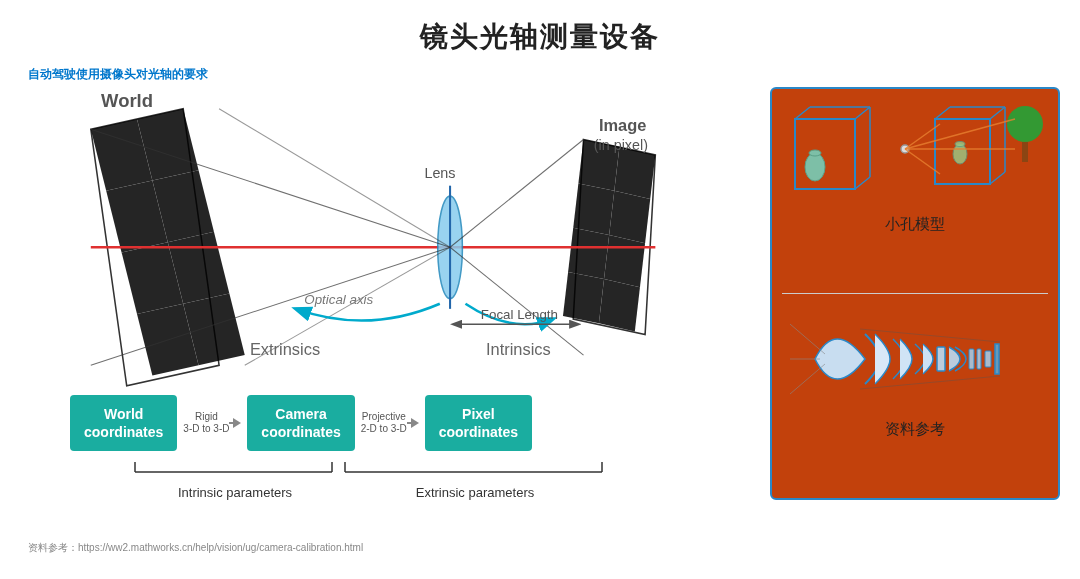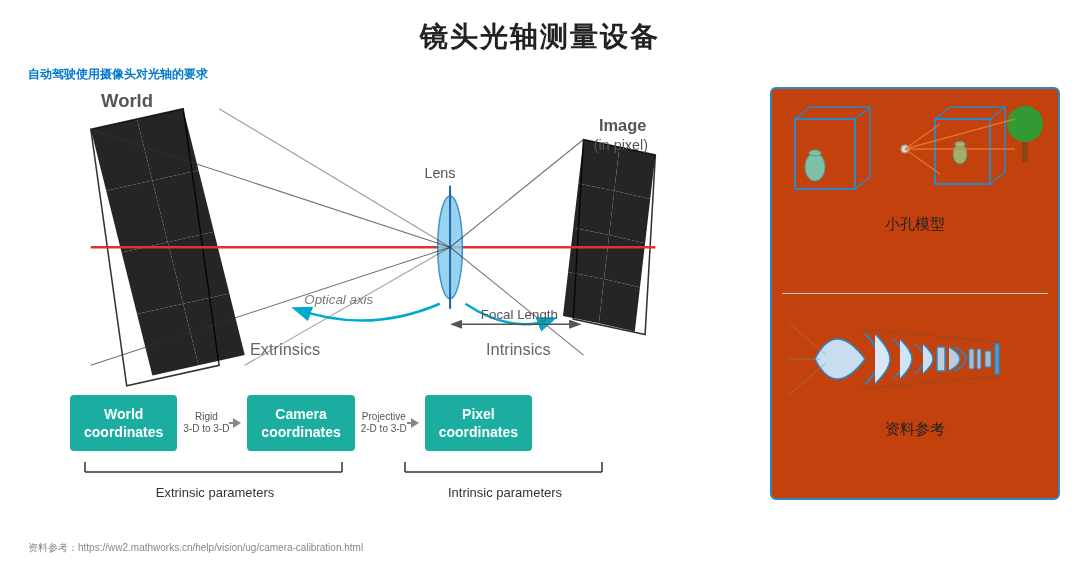--- a/index.html
+++ b/index.html
@@ -308,39 +308,39 @@
           <div class="arrow-head"></div>
         </div>
       </div>
 
       <div class="coord-box">Pixel<br>coordinates</div>
 
     </div>
 
     
     <div class="params-row" style="margin-left: 18px; margin-top: 6px;">
+      <div style="position:relative; width:210px; margin-left:50px;">
+        
+        <svg width="210" height="30" viewBox="0 0 210 30">
+          <line x1="5" y1="5" x2="5" y2="15" stroke="#333" stroke-width="1.5"></line>
+          <line x1="5" y1="15" x2="202" y2="15" stroke="#333" stroke-width="1.5"></line>
+          <line x1="202" y1="5" x2="202" y2="15" stroke="#333" stroke-width="1.5"></line>
+        </svg>
+        <div style="text-align:center; font-size:13px; color:#333; margin-top:-6px;">Intrinsic parameters</div>
+      </div>
+
       <div style="position:relative; width:270px;">
         
         <svg width="270" height="30" viewBox="0 0 270 30">
           <line x1="5" y1="5" x2="5" y2="15" stroke="#333" stroke-width="1.5"></line>
           <line x1="5" y1="15" x2="262" y2="15" stroke="#333" stroke-width="1.5"></line>
           <line x1="262" y1="5" x2="262" y2="15" stroke="#333" stroke-width="1.5"></line>
         </svg>
         <div style="text-align:center; font-size:13px; color:#333; margin-top:-6px;">Extrinsic parameters</div>
       </div>
-
-      <div style="position:relative; width:210px; margin-left:50px;">
-        
-        <svg width="210" height="30" viewBox="0 0 210 30">
-          <line x1="5" y1="5" x2="5" y2="15" stroke="#333" stroke-width="1.5"></line>
-          <line x1="5" y1="15" x2="202" y2="15" stroke="#333" stroke-width="1.5"></line>
-          <line x1="202" y1="5" x2="202" y2="15" stroke="#333" stroke-width="1.5"></line>
-        </svg>
-        <div style="text-align:center; font-size:13px; color:#333; margin-top:-6px;">Intrinsic parameters</div>
-      </div>
     </div>
 
   </div>
 
   <div class="right-panel">
 
     <div class="right-panel-top">
       <svg class="model-svg" viewBox="0 0 260 110" xmlns="http://www.w3.org/2000/svg">
 
         <rect x="10" y="20" width="60" height="70" fill="none" stroke="#2a88c8" stroke-width="2"></rect>

